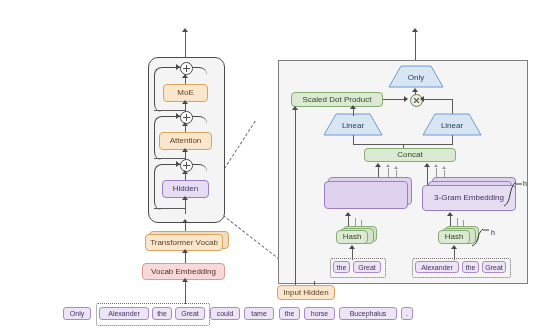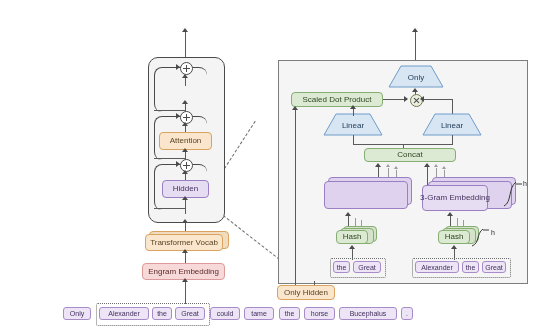--- a/index.html
+++ b/index.html
@@ -90,20 +90,23 @@
 
   <div class="resid" style="left:154px;top:67px;width:52px;height:44px;border-bottom:none;border-right:none;"></div>
   <div class="ln h" style="left:154px;top:110px;width:31px;"></div>
   <div class="op" style="left:180px;top:62px;">
     <i class="hb"></i>
       <i class="vb"></i>
   </div>
   <div class="ah rt" style="left:176px;top:64px;"></div>
   <div class="ln v" style="left:185px;top:78px;height:8px;"></div>
   <div class="ah" style="left:182px;top:74px;"></div>
+  <div class="node orange abs" style="left:163px;top:84px;width:45px;height:18px;">
+    <span>MoE</span>
+  </div>
   <div class="ln v" style="left:185px;top:102px;height:14px;"></div>
   <div class="ah" style="left:182px;top:100px;"></div>
 
   <div class="resid" style="left:154px;top:116px;width:52px;height:43px;border-bottom:none;border-right:none;"></div>
   <div class="ln h" style="left:154px;top:158px;width:31px;"></div>
   <div class="op" style="left:180px;top:111px;">
     <i class="hb"></i>
       <i class="vb"></i>
   </div>
   <div class="ah rt" style="left:176px;top:113px;"></div>
@@ -134,21 +137,21 @@
   <div class="ah" style="left:182px;top:219px;"></div>
 
   <div class="stk orange" style="left:149px;top:231px;width:78px;height:16px;"></div>
   <div class="node orange abs" style="left:145px;top:234px;width:78px;height:17px;">
     <span>Transformer Vocab</span>
   </div>
   <div class="ln v" style="left:185px;top:251px;height:13px;"></div>
   <div class="ah" style="left:182px;top:249px;"></div>
 
   <div class="node pink abs" style="left:142px;top:263px;width:83px;height:17px;">
-    <span>Engram Embedding</span>
+    <span>Vocab Embedding</span>
   </div>
   <div class="ln v" style="left:185px;top:280px;height:24px;"></div>
   <div class="ah" style="left:182px;top:278px;"></div>
 
   <div class="panel" style="left:278px;top:60px;width:248px;height:222px;"></div>
 
   <div class="ln v" style="left:415px;top:30px;height:30px;"></div>
   <div class="ah" style="left:412px;top:28px;"></div>
 
   <svg class="trap" style="left:389px;top:66px;width:54px;height:21px;">
@@ -206,21 +209,21 @@
   <div class="ln v lt" style="left:436px;top:168px;height:16px;"></div>
   <div class="ah sm" style="left:434px;top:164px;"></div>
   <div class="ln v lt" style="left:444px;top:170px;height:13px;"></div>
   <div class="ah sm" style="left:442px;top:166px;"></div>
 
   <div class="stk purple" style="left:328px;top:177px;width:82px;height:26px;"></div>
   <div class="stk purple" style="left:324px;top:181px;width:82px;height:26px;"></div>
 
   <div class="stk purple" style="left:432px;top:177px;width:82px;height:26px;"></div>
   <div class="stk purple" style="left:428px;top:181px;width:82px;height:26px;"></div>
-  <div class="node purple abs" style="left:422px;top:185px;width:66px;height:26px;">
+  <div class="node purple abs" style="left:422px;top:185px;width:94px;height:26px;">
     <span>3-Gram Embedding</span>
   </div>
 
   <svg class="trap" style="left:502px;top:178px;width:18px;height:28px;">
     <path d="M2,28 C10,24 6,10 14,4" fill="none" stroke="#3a3a3a" stroke-width="1"></path>
     <line x1="14" y1="6" x2="20" y2="6" stroke="#3a3a3a" stroke-width="1"></line>
   </svg>
   <div class="lbl" style="left:523px;top:180px;">h</div>
 
   <div class="ln v" style="left:348px;top:216px;height:14px;"></div>
@@ -274,21 +277,21 @@
   <div class="node tok abs" style="left:482px;top:261px;width:24px;height:12px;">
     <span>Great</span>
   </div>
 
   <div class="ln h" style="left:295px;top:285px;width:20px;"></div>
   <div class="ln v" style="left:314px;top:281px;height:5px;"></div>
   <div class="ln v" style="left:295px;top:110px;height:176px;"></div>
   <div class="ah" style="left:292px;top:106px;"></div>
 
   <div class="node orange abs" style="left:277px;top:285px;width:58px;height:15px;">
-    <span>Only Hidden</span>
+    <span>Input Hidden</span>
   </div>
 
   <div class="dotted" style="left:96px;top:303px;width:112px;height:21px;"></div>
 
   <div class="node tok abs" style="left:63px;top:307px;width:28px;height:13px;">
     <span>Only</span>
   </div>
   <div class="node tok abs" style="left:99px;top:307px;width:50px;height:13px;">
     <span>Alexander</span>
   </div>

